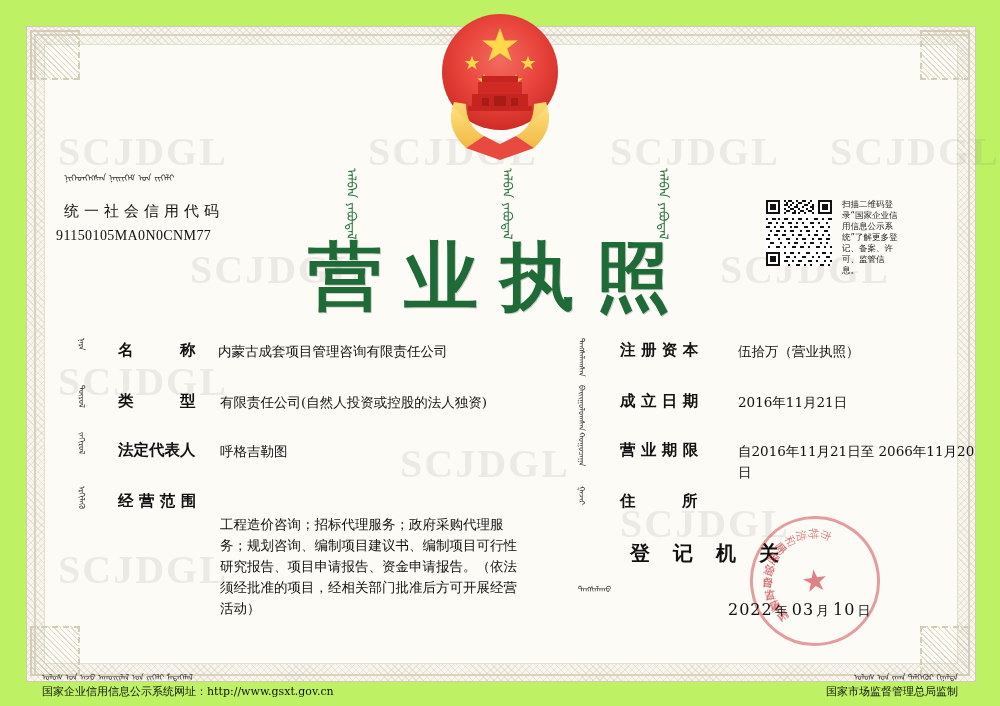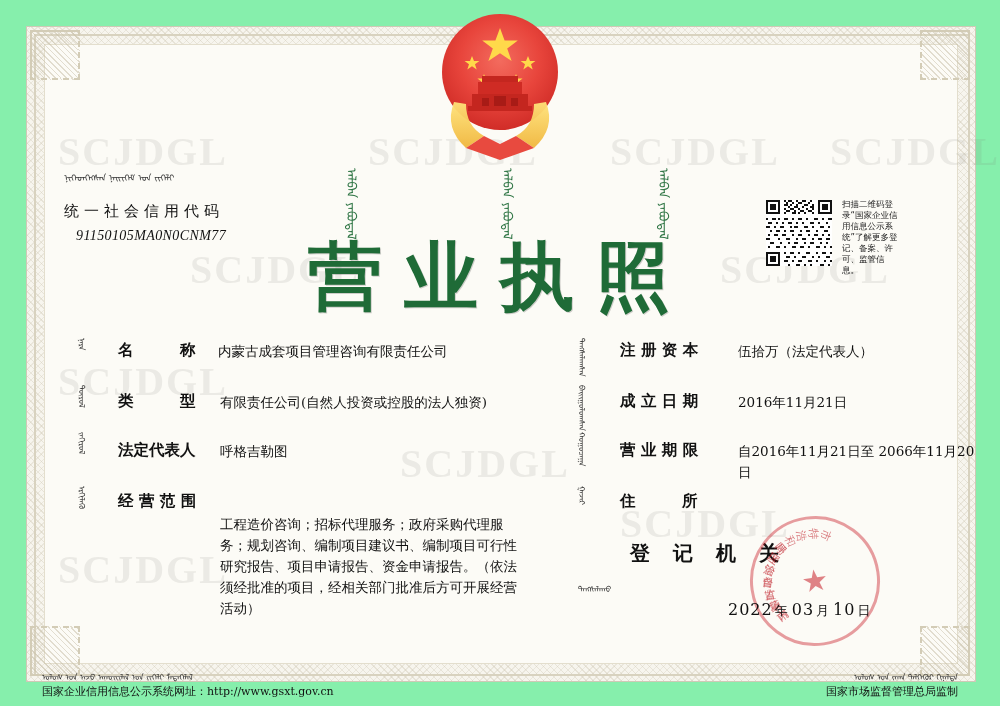--- a/index.html
+++ b/index.html
@@ -8,21 +8,21 @@
     background: #ffffff;
   }
   body {
     font-family: "Liberation Serif", serif;
   }
   #page {
     position: relative;
     width: 1000px;
     height: 706px;
     overflow: hidden;
-    background: #86efac;
+    background: #bef264;
   }
 
   
   .frame-outer {
     position: absolute;
     left: 26px; top: 26px;
     width: 948px; height: 654px;
     border: 1px solid #cfc9b6;
     background:
       repeating-linear-gradient(45deg, rgba(205,198,178,0.38) 0 1px, rgba(255,255,255,0) 1px 5px),
@@ -112,26 +112,25 @@
   .code-label {
     position: absolute;
     left: 64px; top: 202px;
     font-size: 15px;
     color: #111;
     letter-spacing: 5px;
     font-family: "DejaVu Serif", serif;
   }
   .code-value {
     position: absolute;
-    left: 76px; top: 228px;
+    left: 56px; top: 228px;
     font-size: 14px;
     color: #111;
     letter-spacing: 0.4px;
     font-family: "Liberation Serif", serif;
-    font-style: italic;
   }
 
   
   .qr-wrap {
     position: absolute;
     left: 766px; top: 200px;
     width: 66px; height: 66px;
   }
   .qr-note {
     position: absolute;
@@ -500,21 +499,21 @@
     <div class="mong-small" style="left:74px; top:432px; writing-mode: vertical-rl;">ᠵᠠᠬᠢᠷᠤᠯ</div>
     <div class="f-label" style="left:118px; top:440px;">法定代表人</div>
     <div class="f-value" style="left:220px; top:441px; width:330px;">呼格吉勒图</div>
 
     <div class="mong-small" style="left:74px; top:486px; writing-mode: vertical-rl;">ᠡᠷᠬᠢᠯᠡᠬᠦ</div>
     <div class="f-label" style="left:118px; top:491px;text-align:right;">经 营 范 围</div>
     <div class="f-value" style="left:220px; top:490px; width:300px;margin-top:24px;">工程造价咨询；招标代理服务；政府采购代理服务；规划咨询、编制项目建议书、编制项目可行性研究报告、项目申请报告、资金申请报告。（依法须经批准的项目，经相关部门批准后方可开展经营活动）</div>
 
     <div class="mong-small" style="left:574px; top:338px; writing-mode: vertical-rl;">ᠳᠠᠩᠰᠠᠯᠠᠭᠰᠠᠨ</div>
     <div class="f-label" style="left:620px; top:340px;">注 册 资 本</div>
-    <div class="f-value" style="left:738px; top:341px; width:230px;">伍拾万（法定代表人）</div>
+    <div class="f-value" style="left:738px; top:341px; width:230px;">伍拾万（营业执照）</div>
 
     <div class="mong-small" style="left:574px; top:385px; writing-mode: vertical-rl;">ᠪᠠᠢᠢᠭᠤᠯᠤᠭᠰᠠᠨ</div>
     <div class="f-label" style="left:620px; top:391px;">成 立 日 期</div>
     <div class="f-value" style="left:738px; top:392px; width:230px;">2016年11月21日</div>
 
     <div class="mong-small" style="left:574px; top:432px; writing-mode: vertical-rl;">ᠬᠤᠭᠤᠴᠠᠭᠠ</div>
     <div class="f-label" style="left:620px; top:440px;">营 业 期 限</div>
     <div class="f-value" style="left:738px; top:441px; width:240px;">自2016年11月21日至 2066年11月20日</div>
 
     <div class="mong-small" style="left:574px; top:486px; writing-mode: vertical-rl;">ᠭᠠᠵᠠᠷ</div>

